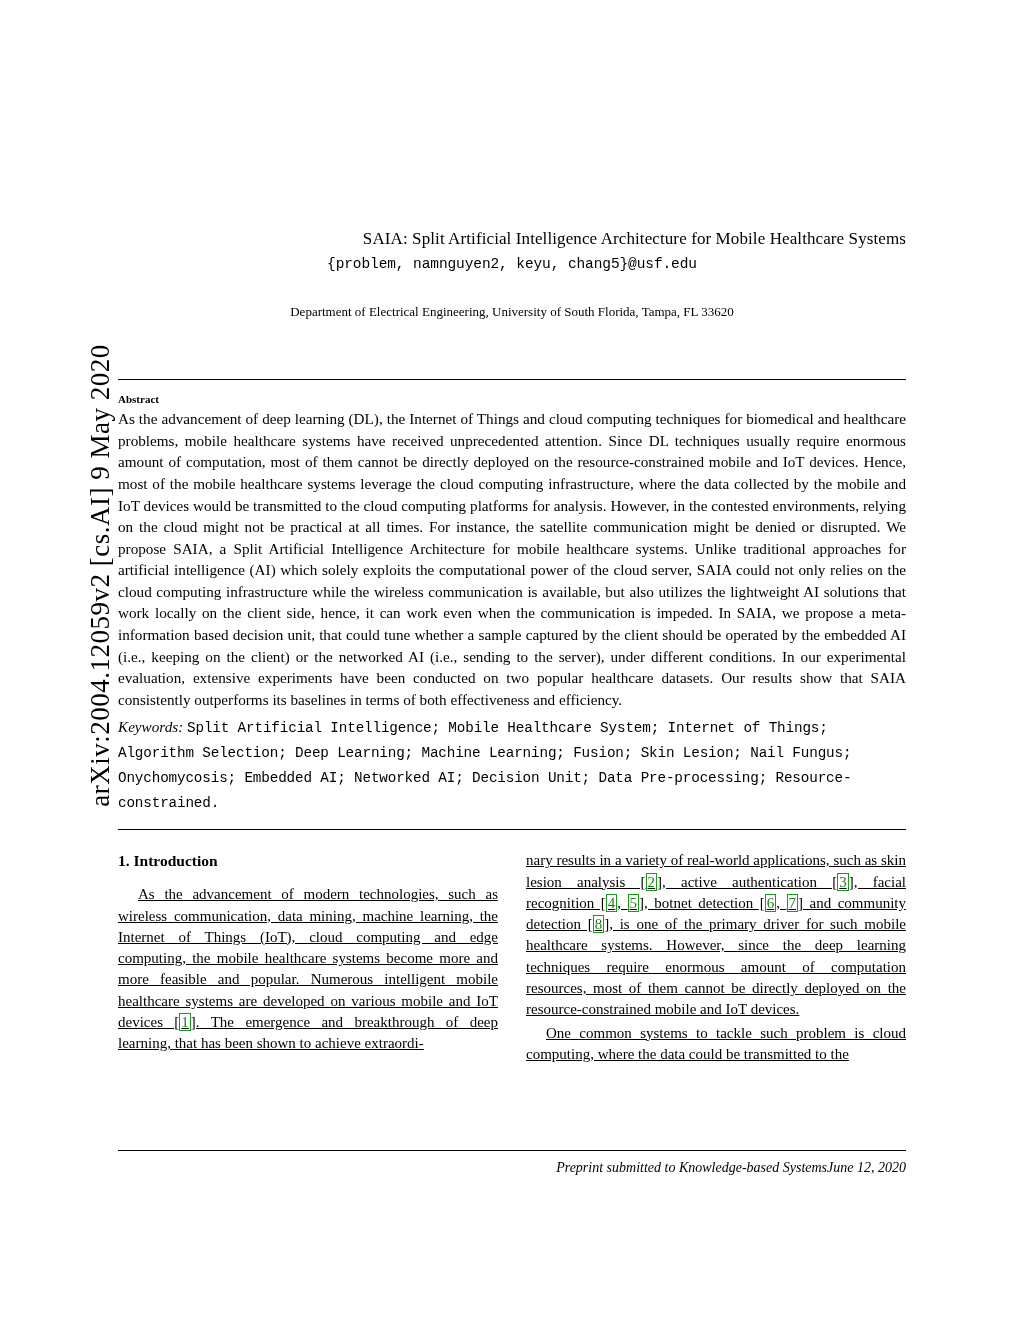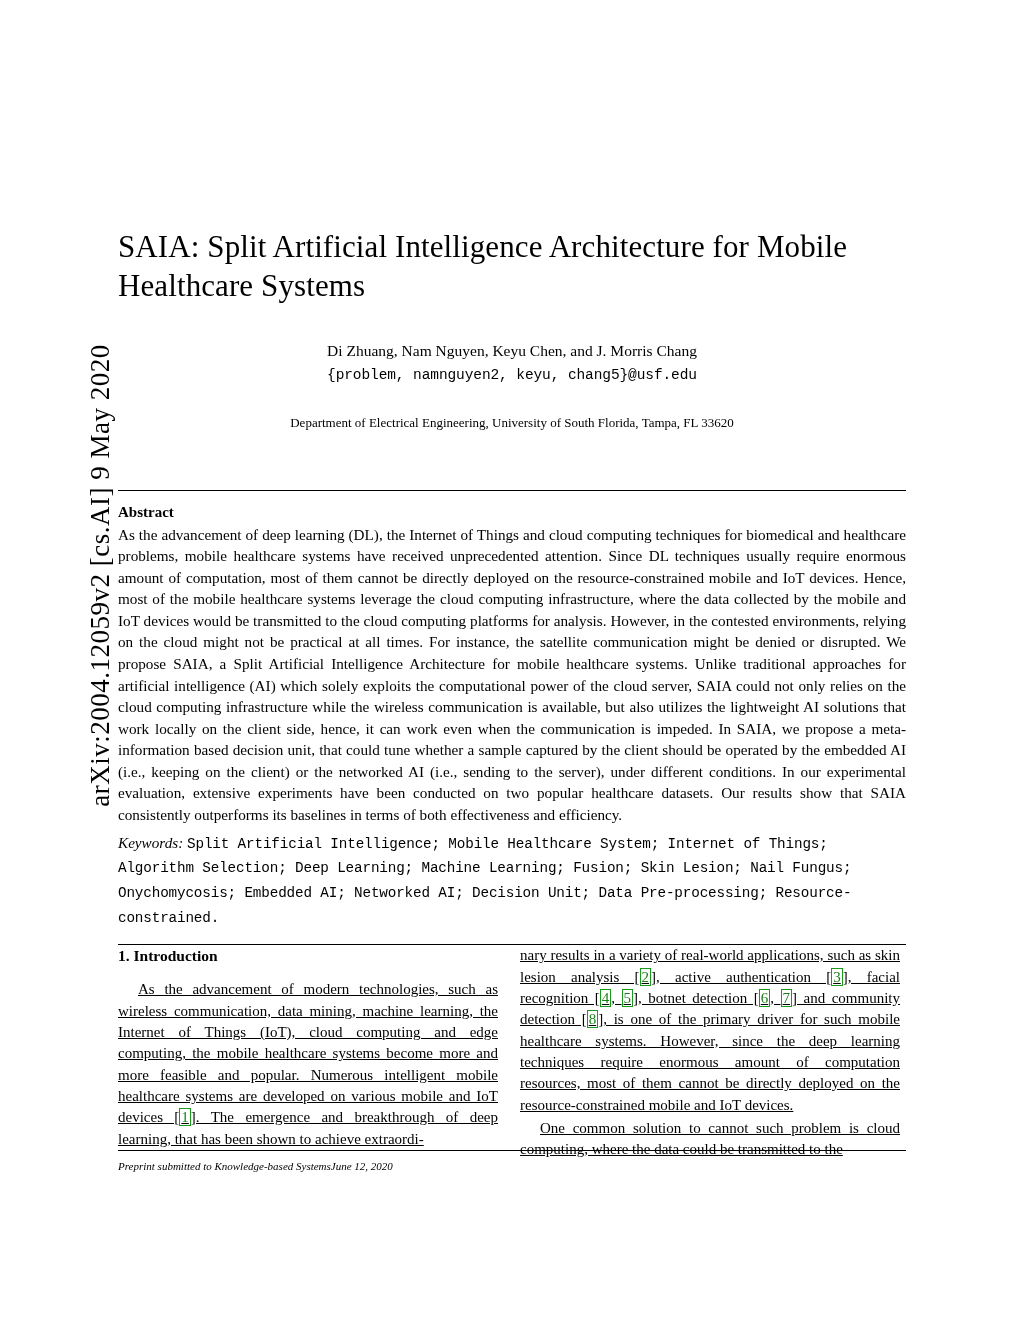--- a/index.html
+++ b/index.html
@@ -35,22 +35,22 @@
   .page {
     position: absolute;
     left: 118px;
     top: 0;
     width: 788px;
     height: 1325px;
   }
 
   .title {
     margin-top: 228px;
-    font-size: 31px;
-    text-align: left;
+    font-size: 17px;
+    text-align: right;
     line-height: 1.25;
     letter-spacing: 0.1px;
   }
 
   .authors {
     margin-top: 36px;
     font-size: 15.5px;
     text-align: center;
   }
 
@@ -72,21 +72,21 @@
     border: 0;
     border-top: 0.9px solid #000;
     margin: 0;
   }
 
   .rule-top { margin-top: 59px; }
   .rule-bottom { margin-top: 15px; }
 
   .abstract-head {
     margin-top: 13px;
-    font-size: 15px;
+    font-size: 11px;
     font-weight: bold;
   }
 
   .abstract-body {
     margin-top: 3px;
     font-size: 15.2px;
     line-height: 1.42;
     text-align: justify;
     text-justify: inter-word;
   }
@@ -101,22 +101,23 @@
     font-style: italic;
     font-family: "Liberation Serif", serif;
   }
   .keywords .kw-list {
     font-family: "Liberation Mono", monospace;
     font-size: 14.3px;
     letter-spacing: -0.15px;
   }
 
   .columns {
+    margin-top: 20px;
     display: flex;
-    gap: 22px;
+    gap: 28px;
   }
   .col {
     width: 380px;
     font-size: 15px;
     line-height: 1.42;
     text-align: justify;
   }
   .section-head {
     font-weight: bold;
     font-size: 15.5px;
@@ -132,42 +133,41 @@
     padding: 0 1px;
     line-height: 1;
   }
 
   .footer {
     position: absolute;
     left: 118px;
     top: 1160px;
     width: 788px;
     display: flex;
-    justify-content: flex-start;
-    font-size: 11px;
+    justify-content: flex-end;
+    font-size: 14px;
     font-style: italic;
   }
   .footer-rule {
     position: absolute;
     left: 118px;
     top: 1150px;
     width: 788px;
     border-top: 0.9px solid #000;
   }
 </style>
 </head>
 <body>
 
 <div class="arxiv-stamp">arXiv:2004.12059v2  [cs.AI]  9 May 2020</div>
 
 <div class="page">
 
   <div class="title">SAIA: Split Artificial Intelligence Architecture for Mobile Healthcare Systems</div>
 
-  <div class="authors">Di Zhuang, Nam Nguyen, Keyu Chen, and J. Morris Chang</div>
 
   <div class="emails">{problem, namnguyen2, keyu, chang5}@usf.edu</div>
 
   <div class="affiliation">Department of Electrical Engineering, University of South Florida, Tampa, FL 33620</div>
 
   <hr class="rule rule-top">
 
   <div class="abstract-head">Abstract</div>
 
   <div class="abstract-body">As the advancement of deep learning (DL), the Internet of Things and cloud computing techniques for biomedical and healthcare problems, mobile healthcare systems have received unprecedented attention. Since DL techniques usually require enormous amount of computation, most of them cannot be directly deployed on the resource-constrained mobile and IoT devices. Hence, most of the mobile healthcare systems leverage the cloud computing infrastructure, where the data collected by the mobile and IoT devices would be transmitted to the cloud computing platforms for analysis. However, in the contested environments, relying on the cloud might not be practical at all times. For instance, the satellite communication might be denied or disrupted. We propose SAIA, a Split Artificial Intelligence Architecture for mobile healthcare systems. Unlike traditional approaches for artificial intelligence (AI) which solely exploits the computational power of the cloud server, SAIA could not only relies on the cloud computing infrastructure while the wireless communication is available, but also utilizes the lightweight AI solutions that work locally on the client side, hence, it can work even when the communication is impeded. In SAIA, we propose a meta-information based decision unit, that could tune whether a sample captured by the client should be operated by the embedded AI (i.e., keeping on the client) or the networked AI (i.e., sending to the server), under different conditions. In our experimental evaluation, extensive experiments have been conducted on two popular healthcare datasets. Our results show that SAIA consistently outperforms its baselines in terms of both effectiveness and efficiency.</div>
@@ -181,21 +181,21 @@
 
   <div class="columns">
 
     <div class="col">
       <div class="section-head">1.  Introduction</div>
       <p class="para indent"><span>As the advancement of modern technologies, such as wireless communication, data mining, machine learning, the Internet of Things (IoT), cloud computing and edge computing, the mobile healthcare systems become more and more feasible and popular. Numerous intelligent mobile healthcare systems are developed on various mobile and IoT devices [</span><span class="cite">1</span><span>]. The emergence and breakthrough of deep learning, that has been shown to achieve extraordi-</span></p>
     </div>
 
     <div class="col">
       <p class="para"><span>nary results in a variety of real-world applications, such as skin lesion analysis [</span><span class="cite">2</span><span>], active authentication [</span><span class="cite">3</span><span>], facial recognition [</span><span class="cite">4</span><span>, </span><span class="cite">5</span><span>], botnet detection [</span><span class="cite">6</span><span>, </span><span class="cite">7</span><span>] and community detection [</span><span class="cite">8</span><span>], is one of the primary driver for such mobile healthcare systems. However, since the deep learning techniques require enormous amount of computation resources, most of them cannot be directly deployed on the resource-constrained mobile and IoT devices.</span></p>
-      <p class="para indent">One common solution to cannot such problem is cloud computing, where the data could be transmitted to the</p>
+      <p class="para indent">One common systems to tackle such problem is cloud computing, where the data could be transmitted to the</p>
     </div>
 
   </div>
 
 </div>
 
 <div class="footer-rule"></div>
 <div class="footer">
   <div>Preprint submitted to Knowledge-based Systems</div>
   <div>June 12, 2020</div>

